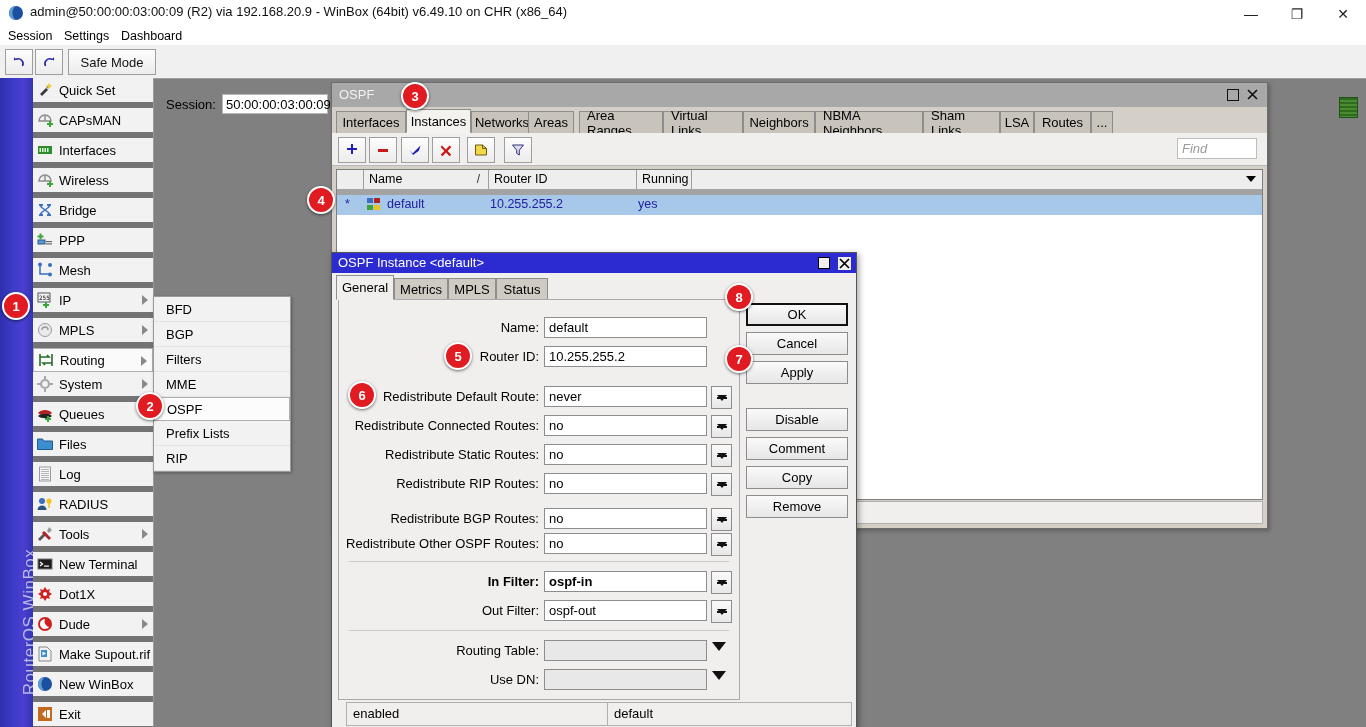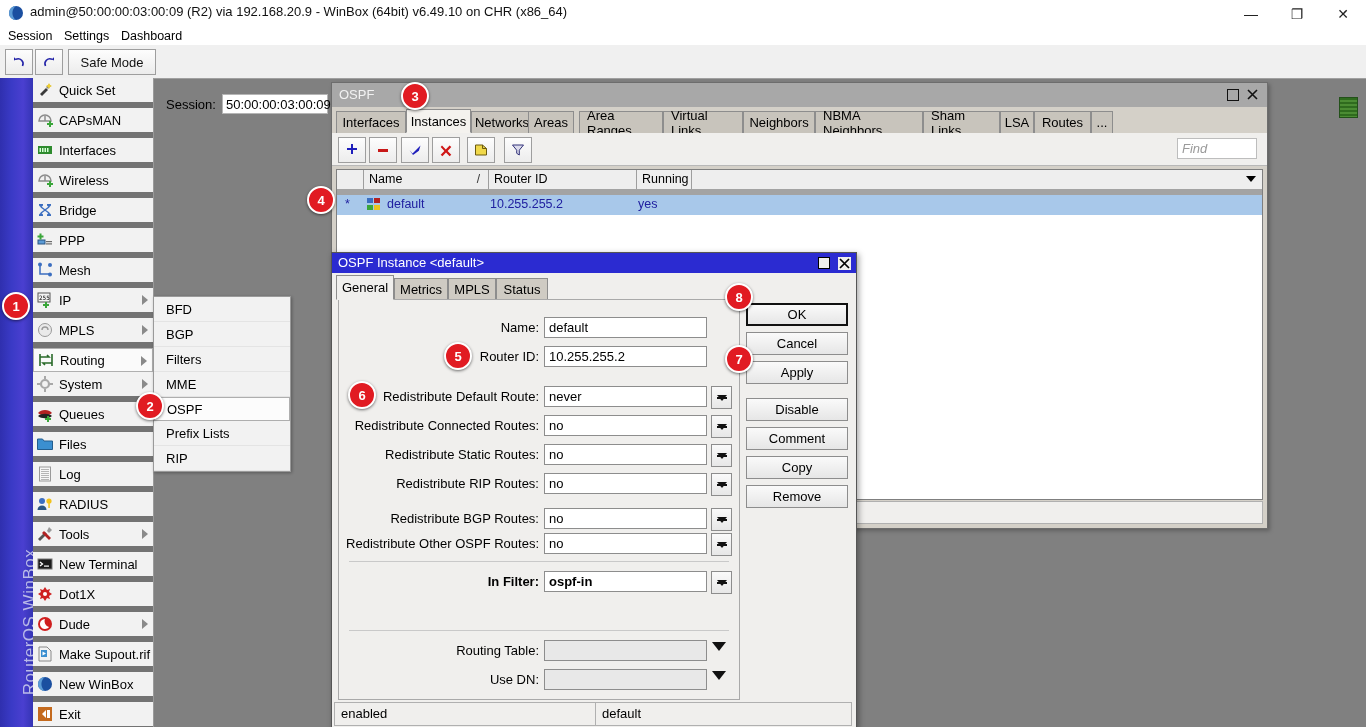--- a/index.html
+++ b/index.html
@@ -114,21 +114,21 @@
   .dn-ico:after{content:"";position:absolute;left:-5px;top:-4px;width:10px;height:2px;background:#111;}
   .fplain{position:absolute;left:373px;top:2px;width:0;height:0;border-left:7px solid transparent;border-right:7px solid transparent;border-top:9px solid #111;cursor:default;}
   .fdiv{position:absolute;left:10px;width:380px;height:1px;background:#c9c9c9;}
 
   .btncol{position:absolute;left:414px;top:50px;width:102px;}
   .dbtn{width:102px;height:23px;margin-bottom:6px;border:1px solid #8d8d8d;background:linear-gradient(#fafafa,#e6e6e6);
         display:flex;align-items:center;justify-content:center;font-size:13px;color:#000;cursor:default;box-sizing:border-box;}
   .dbtn.primary{border:2px solid #111;}
 
   .dlgstatus{position:absolute;left:2px;bottom:2px;width:518px;height:24px;display:flex;}
-  .dlgstatus .cellA{width:262px;height:24px;border:1px solid #b0b0b0;background:#f0efed;font-size:13px;padding:3px 0 0 6px;box-sizing:border-box;}
+  .dlgstatus .cellA{width:262px;height:24px;border:1px solid #b0b0b0;background:#f0efed;font-size:13px;padding:3px 0 0 6px;box-sizing:border-box;margin-left:12px;}
   .dlgstatus .cellB{flex:1;height:24px;border:1px solid #b0b0b0;border-left:none;background:#f0efed;font-size:13px;padding:3px 0 0 6px;box-sizing:border-box;}
 
   
   .badge{position:absolute;width:24px;height:24px;border-radius:50%;background:#e11b22;color:#fff;
          font-size:13px;font-weight:bold;display:flex;align-items:center;justify-content:center;
          border:2px solid #fff;box-shadow:0 1px 3px rgba(0,0,0,.55);z-index:60;}
 
   
   .sq{position:absolute;}
 </style>
@@ -592,20 +592,27 @@
             <span class="dn-ico"></span>
           </div>
         </div>
         <div class="frow" style="top: 271px; font-weight: bold;">
           <div class="flabel">In Filter:</div>
           <div class="finput">ospf-in</div>
           <div class="fcombo">
             <span class="dn-ico"></span>
           </div>
         </div>
+        <div class="frow" style="top: 300px;">
+          <div class="flabel">Out Filter:</div>
+          <div class="finput">ospf-out</div>
+          <div class="fcombo">
+            <span class="dn-ico"></span>
+          </div>
+        </div>
         <div class="frow" style="top: 340px;">
           <div class="flabel">Routing Table:</div>
           <div class="finput gray"></div>
           <div class="fplain"></div>
         </div>
         <div class="frow" style="top: 369px;">
           <div class="flabel">Use DN:</div>
           <div class="finput gray"></div>
           <div class="fplain"></div>
         </div>
@@ -616,21 +623,21 @@
     <div class="btncol" id="btncol">
         <div class="dbtn primary">
           <span>OK</span>
         </div>
         <div class="dbtn">
           <span>Cancel</span>
         </div>
         <div class="dbtn">
           <span>Apply</span>
         </div>
-        <div class="dbtn" style="margin-top: 14px;">
+        <div class="dbtn" style="margin-top: 24px;">
           <span>Disable</span>
         </div>
         <div class="dbtn">
           <span>Comment</span>
         </div>
         <div class="dbtn">
           <span>Copy</span>
         </div>
         <div class="dbtn">
           <span>Remove</span>

